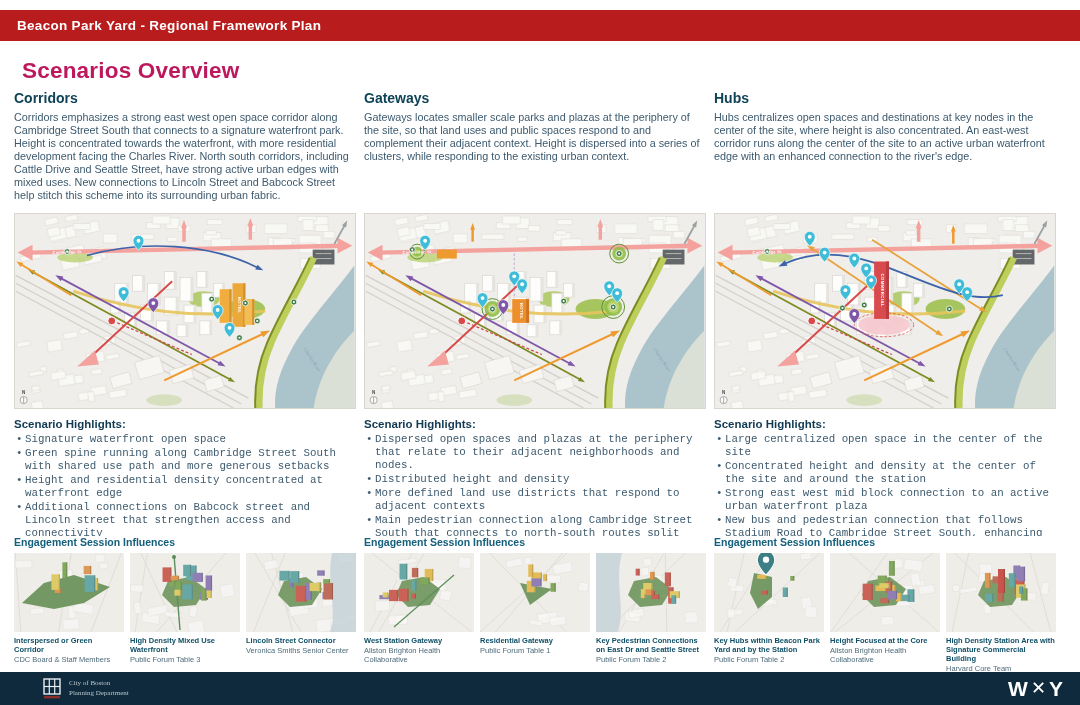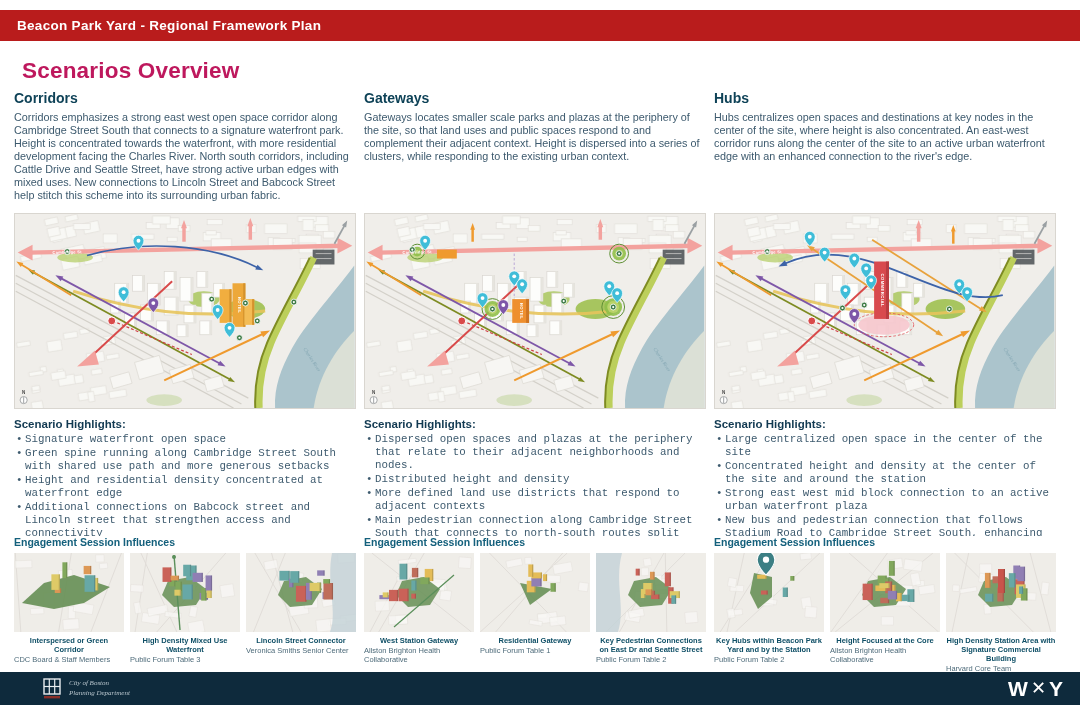--- a/index.html
+++ b/index.html
@@ -18,26 +18,26 @@
   .hl{height:118px;padding-top:9px;overflow:hidden;}
   .hl h3{margin:0 0 3px;font-size:11.5px;font-weight:700;color:#123a52;}
   .hl ul{margin:0;padding:0;list-style:none;font-family:Liberation Mono, monospace;}
   .hl li{font-size:10.8px;line-height:1.2;color:#3d5a6e;padding-left:11px;position:relative;margin-bottom:1px;}
   .hl li::before{content:"\2022";position:absolute;left:2px;color:#3d5a6e;}
   .eng h3{margin:0 0 5px;font-size:10.5px;font-weight:700;color:#14607c;}
   .thumbs{display:flex;gap:6px;}
   .thumb{width:110px;height:79px;display:block;background:#edeae5;}
   .caps{display:flex;gap:6px;margin-top:5px;}
   .cap{width:110px;}
-  .cap .t{font-size:7.5px;font-weight:700;color:#0f4f66;line-height:1.18;text-align:center;}
+  .cap .t{font-size:7.5px;font-weight:700;color:#0f4f66;line-height:1.18;}
   .cap .s{font-size:7.5px;color:#4e6b7a;line-height:1.18;margin-top:1px;}
   .footer{position:absolute;left:0;bottom:0;width:1080px;height:33px;background:#0e2a3c;
           display:flex;align-items:center;}
   .logo{margin-left:42px;display:flex;gap:7px;align-items:center;}
-  .logo-text{font-family:"Liberation Serif",serif;font-style:italic;font-size:7px;
+  .logo-text{font-family:"Liberation Serif",serif;font-size:7px;
              color:#b9c6ce;line-height:1.4;}
   .brand{margin-left:auto;margin-right:16px;color:#ffffff;font-size:21px;font-weight:800;
          display:flex;align-items:center;letter-spacing:1px;}
   .brand .x{font-weight:400;font-size:18px;margin:0 2px;position:relative;top:-1px;}
   
   .m-street{font:700 4px "Liberation Sans",sans-serif;fill:#ffffff;letter-spacing:.3px;text-anchor:middle;}
   .m-river{font:italic 5px "Liberation Serif",serif;fill:#7fa3b0;opacity:.9;text-anchor:middle;}
   .m-tower{font:700 4.2px "Liberation Sans",sans-serif;fill:#ffffff;letter-spacing:.5px;text-anchor:middle;}
   .m-compass{font:700 4.5px "Liberation Sans",sans-serif;fill:#444;text-anchor:middle;}
 </style>

